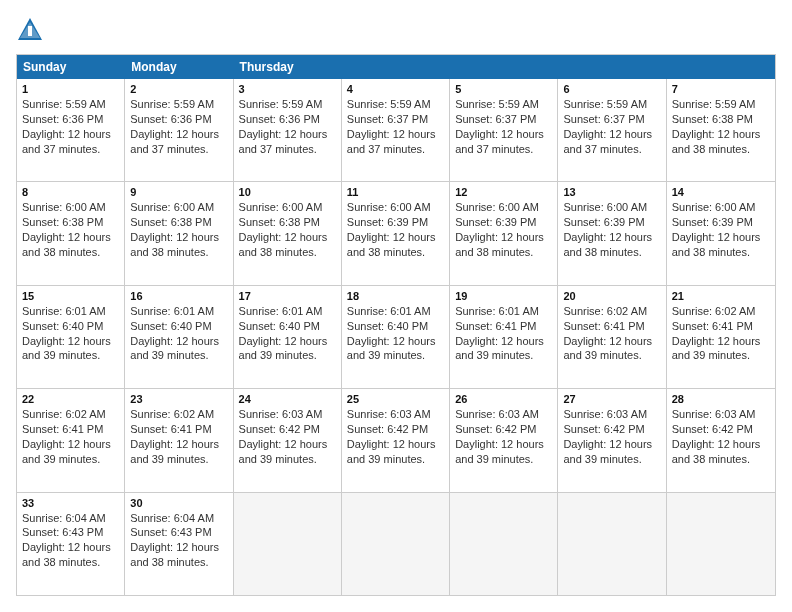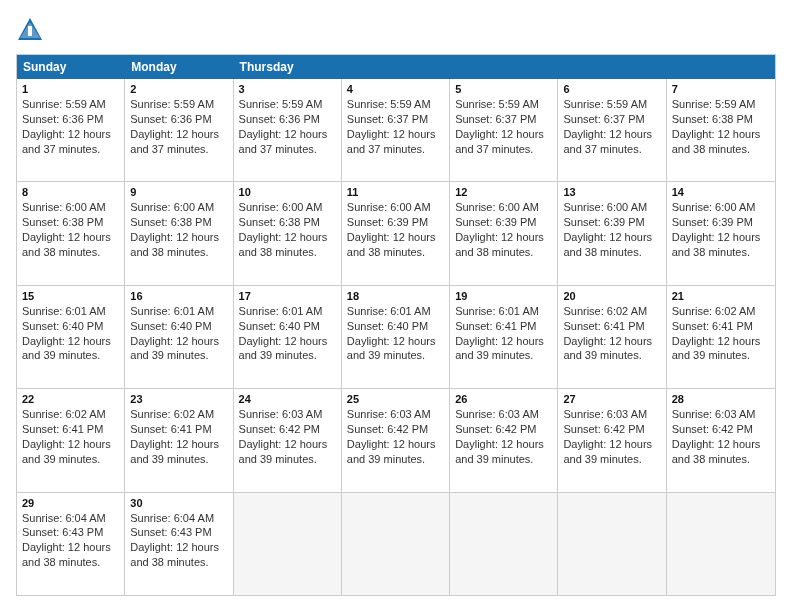--- a/index.html
+++ b/index.html
@@ -263,21 +263,21 @@
             <span class="day-num">27</span>
             <div class="cell-text">Sunrise: 6:03 AM<br>Sunset: 6:42 PM<br>Daylight: 12 hours<br>and 39 minutes.</div>
           </div>
           <div class="cal-cell">
             <span class="day-num">28</span>
             <div class="cell-text">Sunrise: 6:03 AM<br>Sunset: 6:42 PM<br>Daylight: 12 hours<br>and 38 minutes.</div>
           </div>
         </div>
         <div class="cal-row">
           <div class="cal-cell">
-            <span class="day-num">29</span>
+            <span class="day-num">33</span>
             <div class="cell-text">Sunrise: 6:04 AM<br>Sunset: 6:43 PM<br>Daylight: 12 hours<br>and 38 minutes.</div>
           </div>
           <div class="cal-cell">
             <span class="day-num">30</span>
             <div class="cell-text">Sunrise: 6:04 AM<br>Sunset: 6:43 PM<br>Daylight: 12 hours<br>and 38 minutes.</div>
           </div>
           <div class="cal-cell empty"></div>
           <div class="cal-cell empty"></div>
           <div class="cal-cell empty"></div>
           <div class="cal-cell empty"></div>

